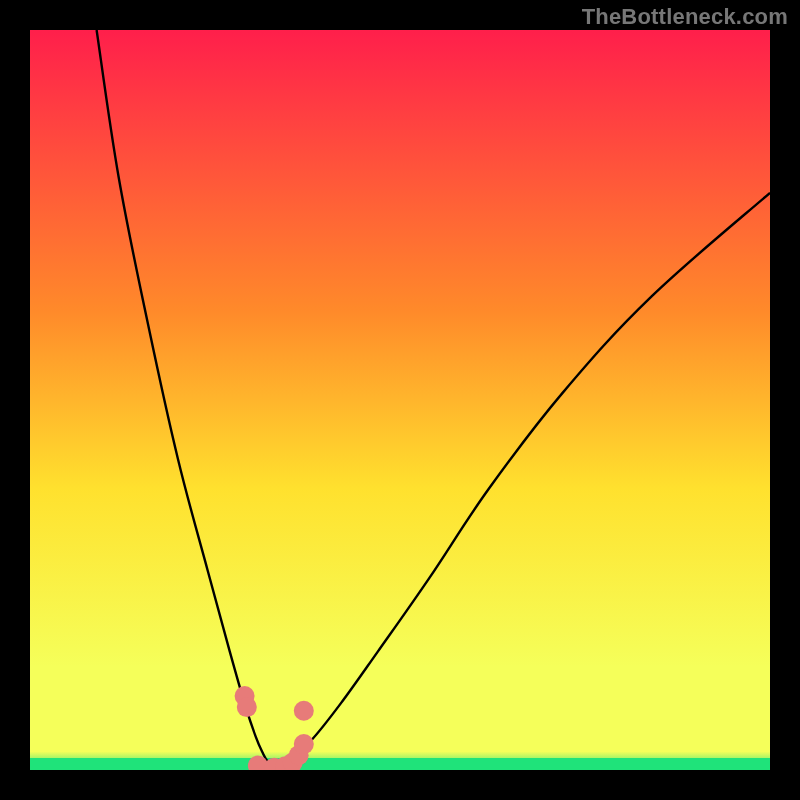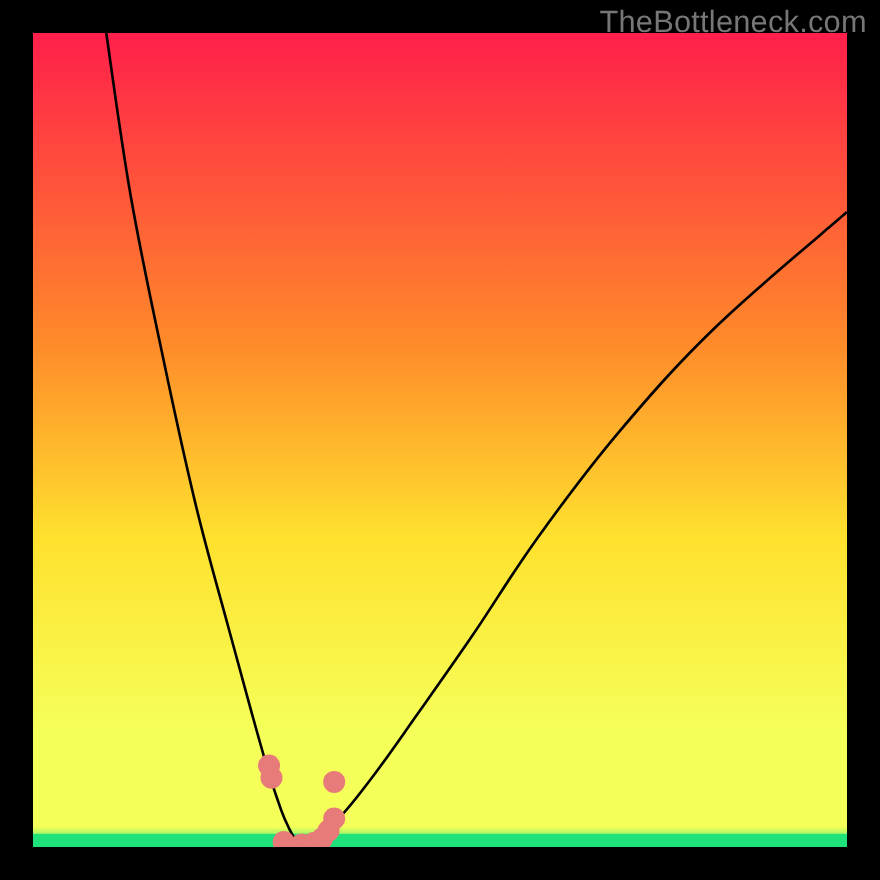--- a/index.html
+++ b/index.html
@@ -14,22 +14,22 @@
   .frame {
     position: absolute;
     inset: 0;
     background: #000;
   }
   .watermark {
     position: absolute;
     top: 4px;
     right: 12px;
     color: #777;
-    font-size: 28px;
-    font-weight: 400;
+    font-size: 22px;
+    font-weight: 700;
     letter-spacing: 0.2px;
     z-index: 10;
   }
   svg {
     position: absolute;
     top: 30px;
     left: 30px;
     width: 740px;
     height: 740px;
     display: block;

